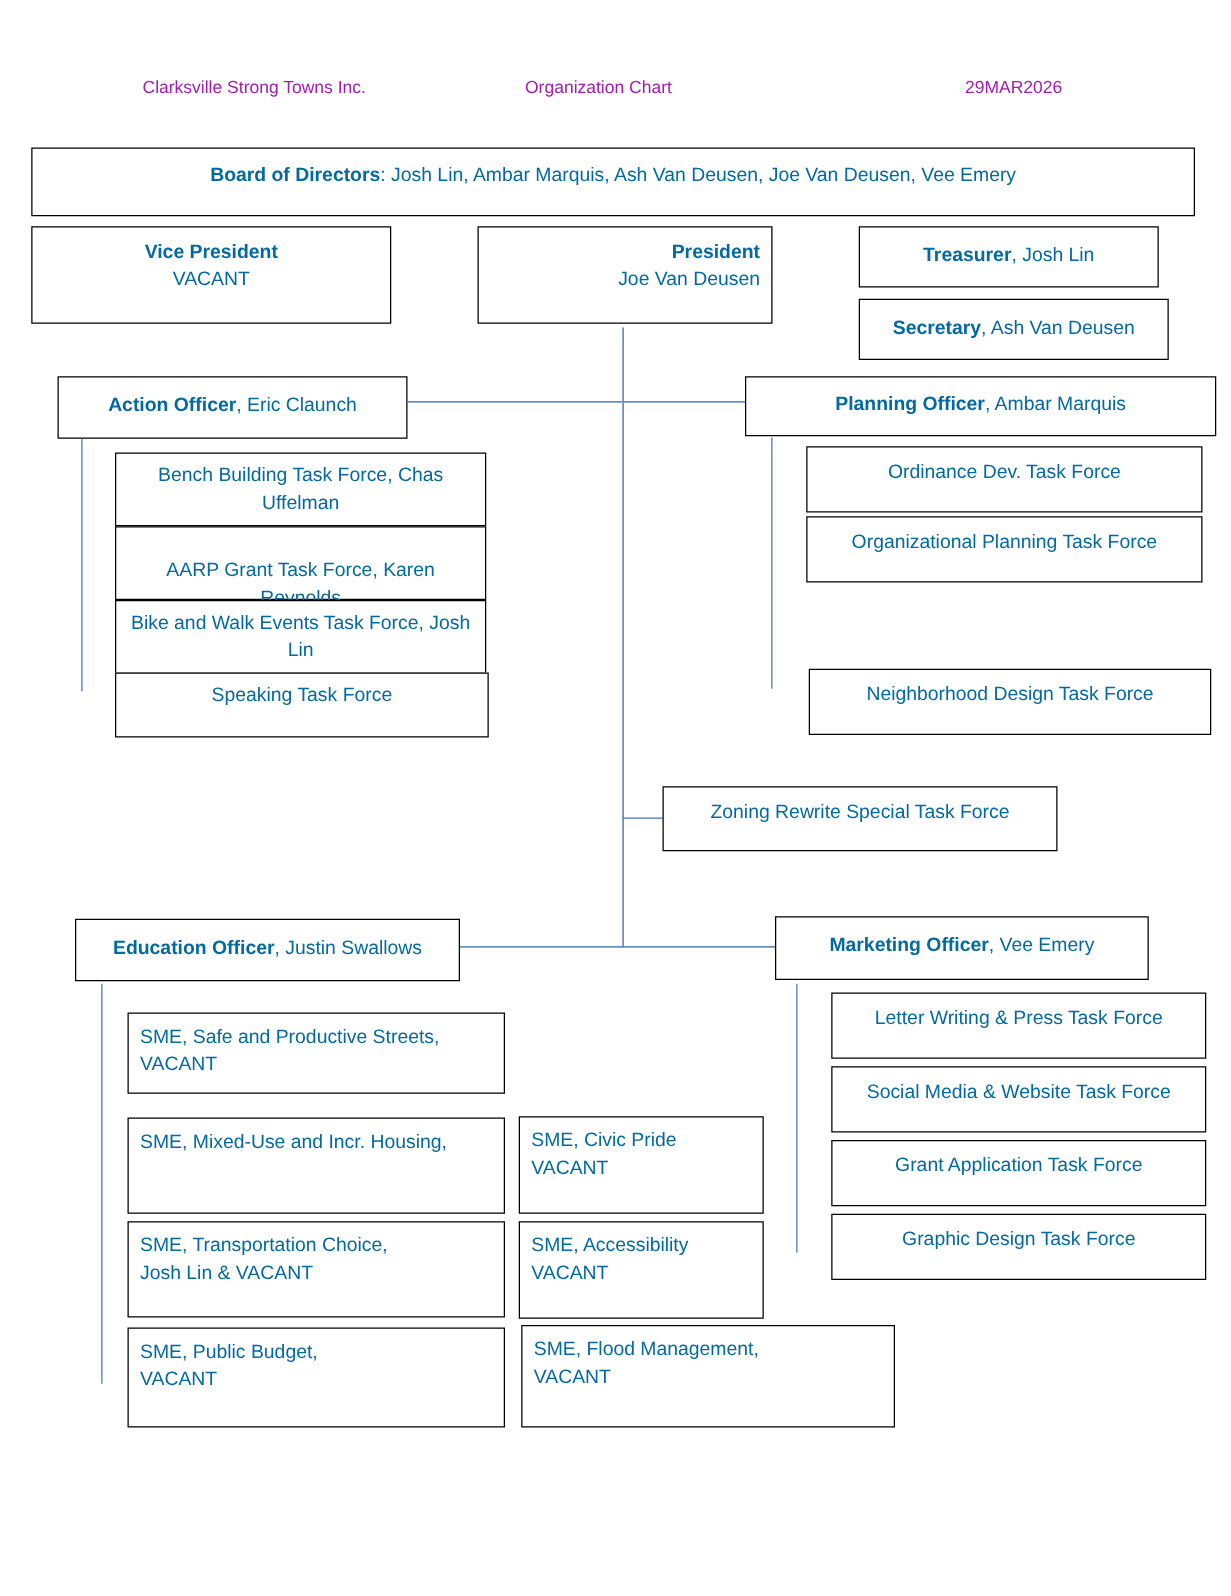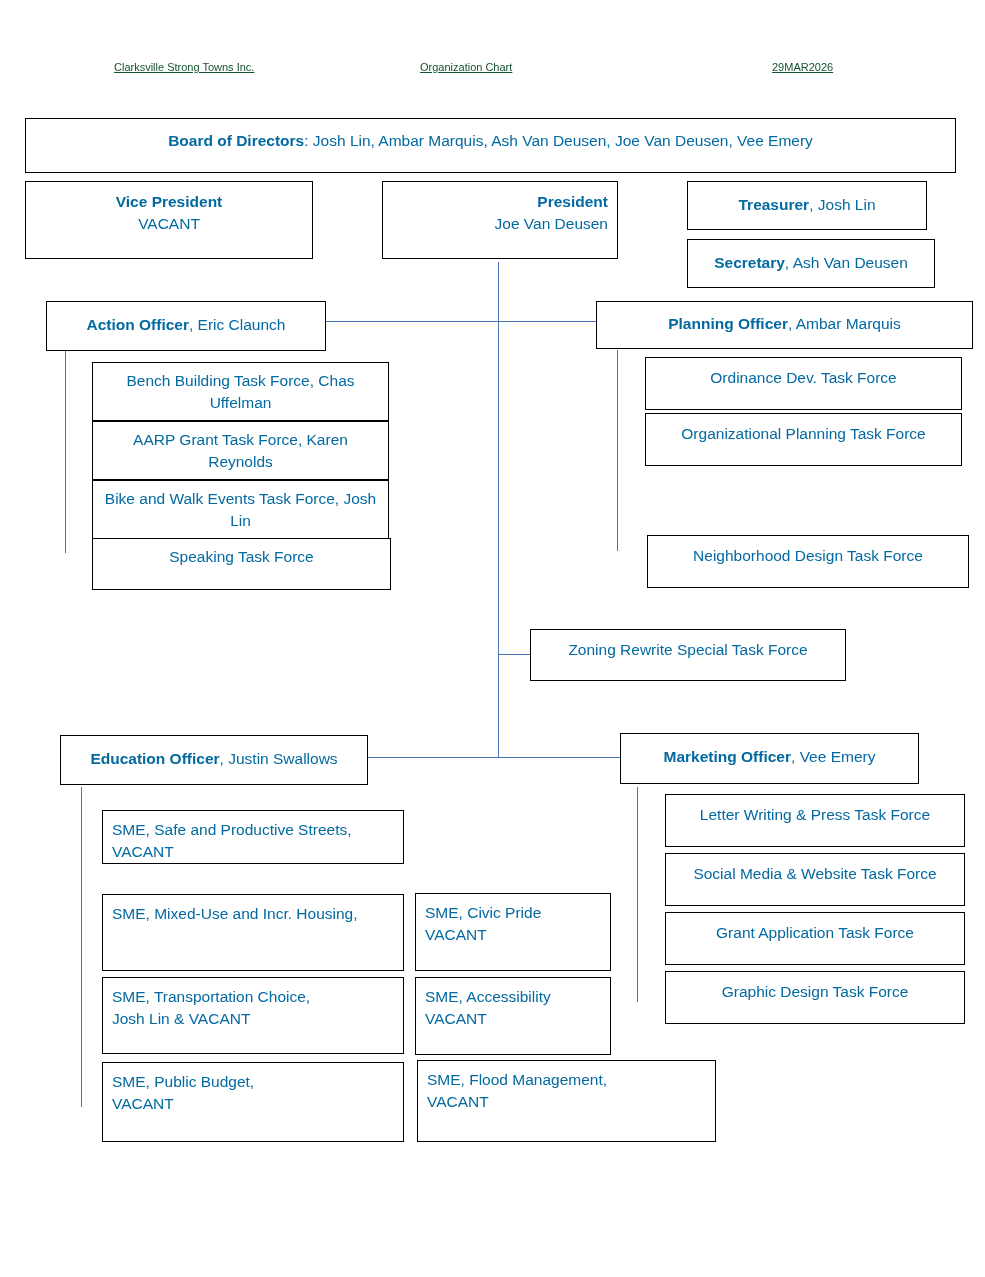--- a/index.html
+++ b/index.html
@@ -14,25 +14,24 @@
   }
   #page {
     position: relative;
     width: 985px;
     height: 1277px;
     background: #ffffff;
     overflow: hidden;
   }
   .hdr {
     position: absolute;
-    font-size: 11px;
-    color: #14532d;
+    font-size: 14px;
+    color: #a21caf;
     white-space: nowrap;
     line-height: 1;
-    text-decoration: underline;
   }
   .box {
     position: absolute;
     border: 1.3px solid #000000;
     background: #ffffff;
     box-sizing: border-box;
     font-size: 15.5px;
     color: #0369a1;
     line-height: 1.42;
     z-index: 3;
@@ -132,21 +131,21 @@
       <b>Planning Officer</b><span>, </span><span>Ambar Marquis</span>
     </div>
   </div>
 
   <div class="box ctr" style="left:92px; top:362px; width:297px; height:59px;">
     <div class="inner" style="padding-top:7px;">
       <span>Bench Building Task Force, Chas Uffelman</span>
     </div>
   </div>
   <div class="box ctr" style="left:92px; top:421px; width:297px; height:59px;">
-    <div class="inner" style="padding-top:7px;">
+    <div class="inner" style="padding-top:24px;">
       <span>AARP Grant Task Force, Karen Reynolds</span>
     </div>
   </div>
   <div class="box ctr" style="left:92px; top:480px; width:297px; height:59px;">
     <div class="inner" style="padding-top:7px;">
       <span>Bike and Walk Events Task Force, Josh Lin</span>
     </div>
   </div>
   <div class="box ctr" style="left:92px; top:538px; width:299px; height:52px;">
     <div class="inner" style="padding-top:7px;">
@@ -181,21 +180,21 @@
       <b>Education Officer</b><span>, </span><span>Justin Swallows</span>
     </div>
   </div>
 
   <div class="box ctr" style="left:620px; top:733px; width:299px; height:51px;">
     <div class="inner" style="padding-top:12px;">
       <b>Marketing Officer</b><span>, </span><span>Vee Emery</span>
     </div>
   </div>
 
-  <div class="box lft" style="left:102px; top:810px; width:302px; height:54px;">
+  <div class="box lft" style="left:102px; top:810px; width:302px; height:65px;">
     <div class="inner" style="padding-top:8px;">
       <div>SME, Safe and Productive Streets,</div>
       <div>VACANT</div>
     </div>
   </div>
   <div class="box lft" style="left:102px; top:894px; width:302px; height:77px;">
     <div class="inner" style="padding-top:8px;">
       <div>SME, Mixed-Use and Incr. Housing,</div>
     </div>
   </div>

